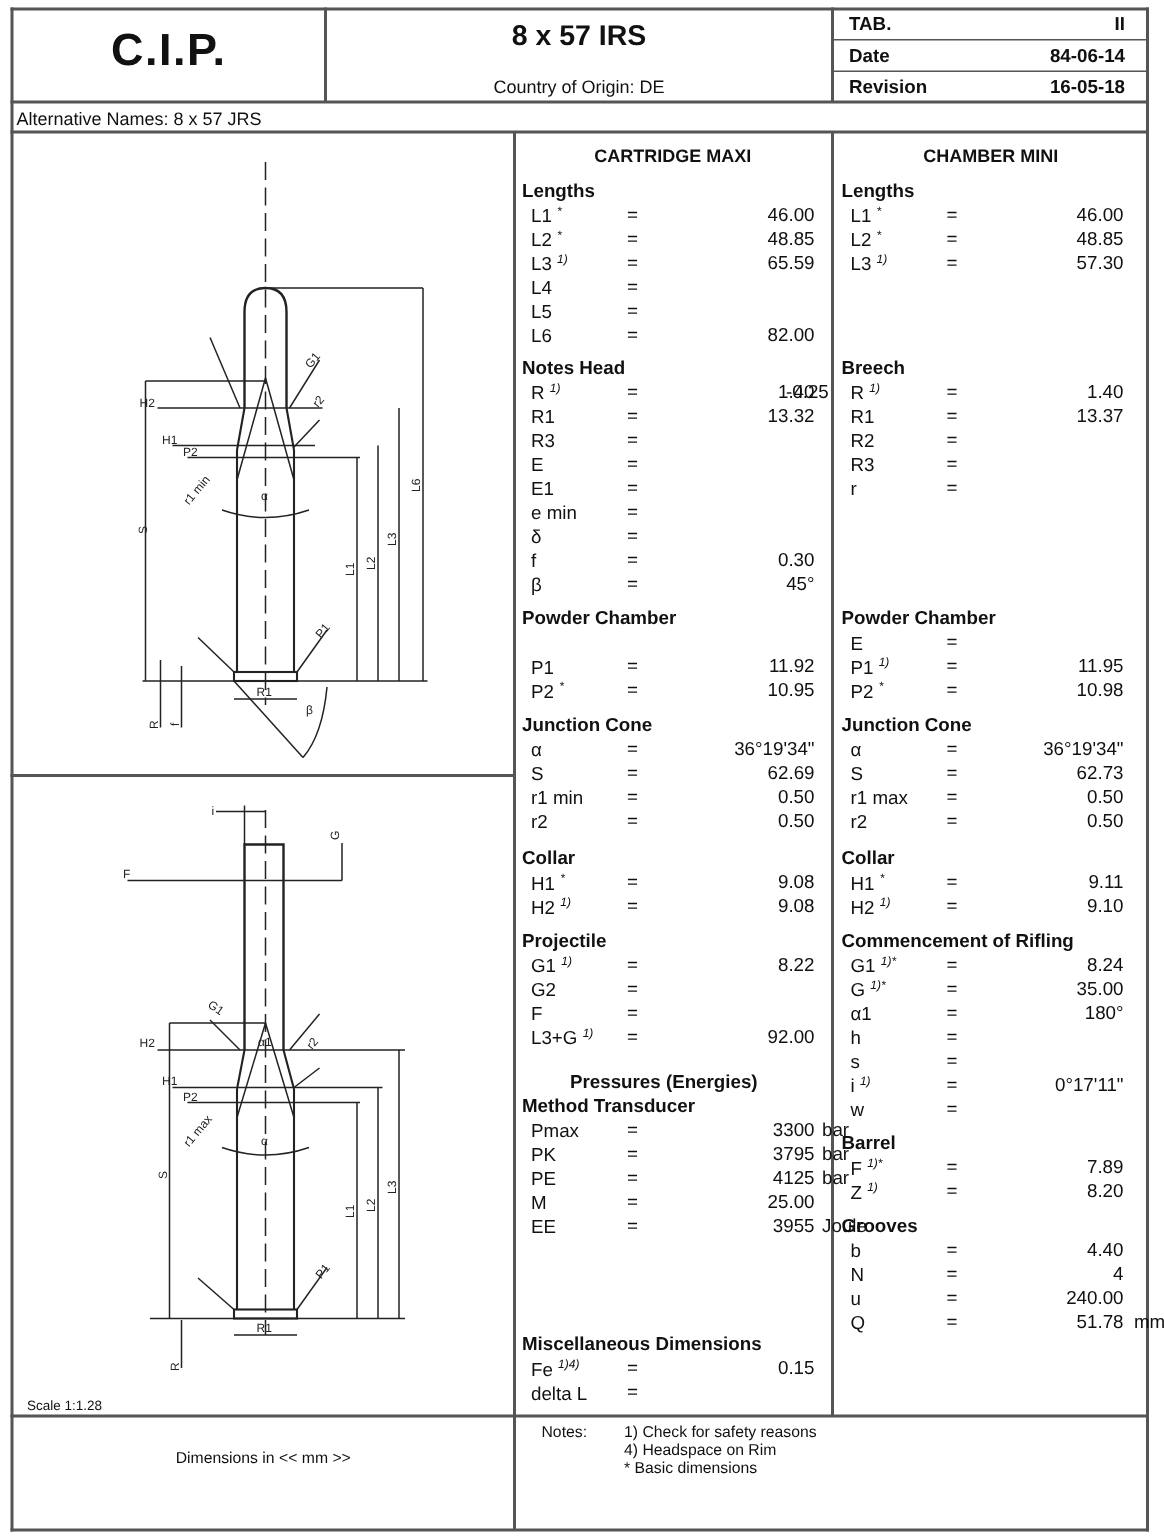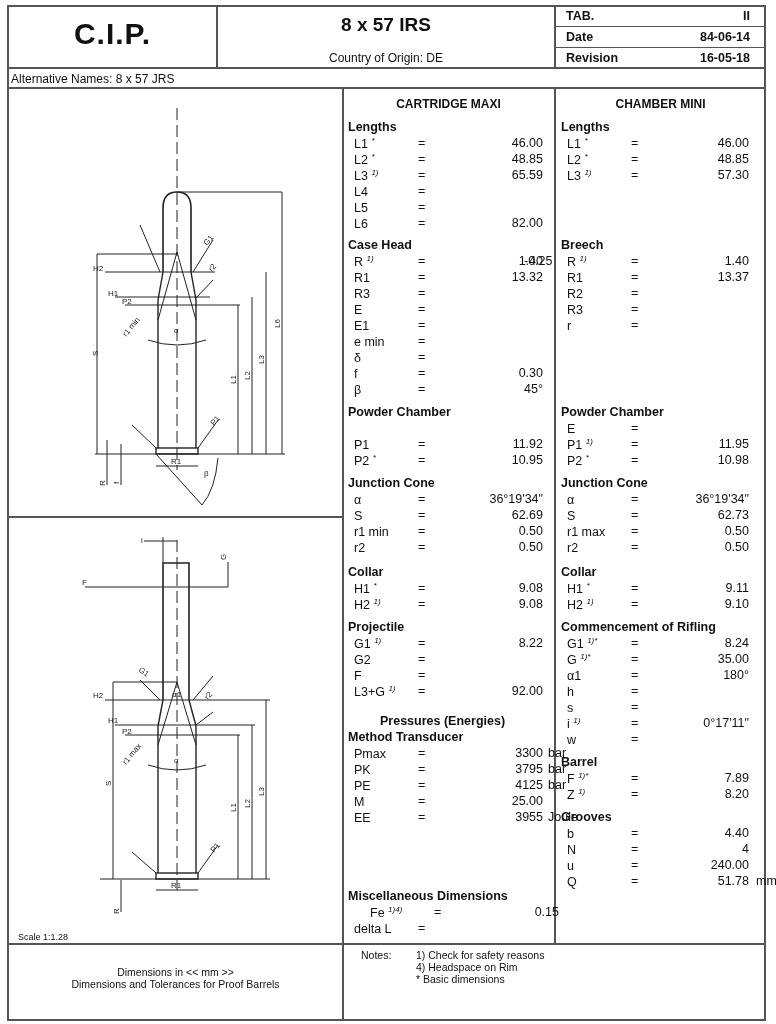--- a/index.html
+++ b/index.html
@@ -190,21 +190,21 @@
     <div class="row" style="left: 0px; top: 200px; width: 210px;">
       <span class="k"><span>L5</span> <sup></sup></span>
       <span class="eq">=</span>
       <span class="v"></span>
     </div>
     <div class="row" style="left: 0px; top: 216px; width: 210px;">
       <span class="k"><span>L6</span> <sup></sup></span>
       <span class="eq">=</span>
       <span class="v">82.00</span>
     </div>
-    <div class="sec" style="left: 0px; top: 238px;">Case Head</div>
+    <div class="sec" style="left: 0px; top: 238px;">Notes Head</div>
     <div class="row" style="left: 0px; top: 254px; width: 210px;">
       <span class="k"><span>R</span> <sup>1)</sup></span>
       <span class="eq">=</span>
       <span class="v">1.40</span>
       <span class="t">-0.25</span>
     </div>
     <div class="row" style="left: 0px; top: 270px; width: 210px;">
       <span class="k"><span>R1</span> <sup></sup></span>
       <span class="eq">=</span>
       <span class="v">13.32</span>
@@ -334,21 +334,21 @@
       <span class="v">25.00</span>
       <span class="u"></span>
     </div>
     <div class="row" style="left: 0px; top: 810px; width: 210px;">
       <span class="k"><span>EE</span> <sup></sup></span>
       <span class="eq">=</span>
       <span class="v">3955</span>
       <span class="u">Joule</span>
     </div>
     <div class="sec" style="left: 0px; top: 889px;">Miscellaneous Dimensions</div>
-    <div class="row" style="left: 16px; top: 905px; width: 210px;">
+    <div class="row" style="left: 0px; top: 905px; width: 210px;">
       <span class="k"><span>Fe</span> <sup>1)4)</sup></span>
       <span class="eq">=</span>
       <span class="v">0.15</span>
     </div>
     <div class="row" style="left: 0px; top: 921px; width: 210px;">
       <span class="k"><span>delta L</span> <sup></sup></span>
       <span class="eq">=</span>
       <span class="v"></span>
     </div>
   </div>
@@ -511,20 +511,19 @@
     <div class="row" style="left: 0px; top: 874px; width: 210px;">
       <span class="k"><span>Q</span> <sup></sup></span>
       <span class="eq">=</span>
       <span class="v">51.78</span>
       <span class="u">mm²</span>
     </div>
   </div>
 
 <div class="abs footl">
   <div>Dimensions in &lt;&lt; mm &gt;&gt;</div>
-  <div>Dimensions and Tolerances for Proof Barrels</div>
 </div>
 <div class="abs notes-l">Notes:</div>
 <div class="abs notes">
   <div>1) Check for safety reasons</div>
   <div>4) Headspace on Rim</div>
   <div>* Basic dimensions</div>
 </div>
 
 </body></html>

